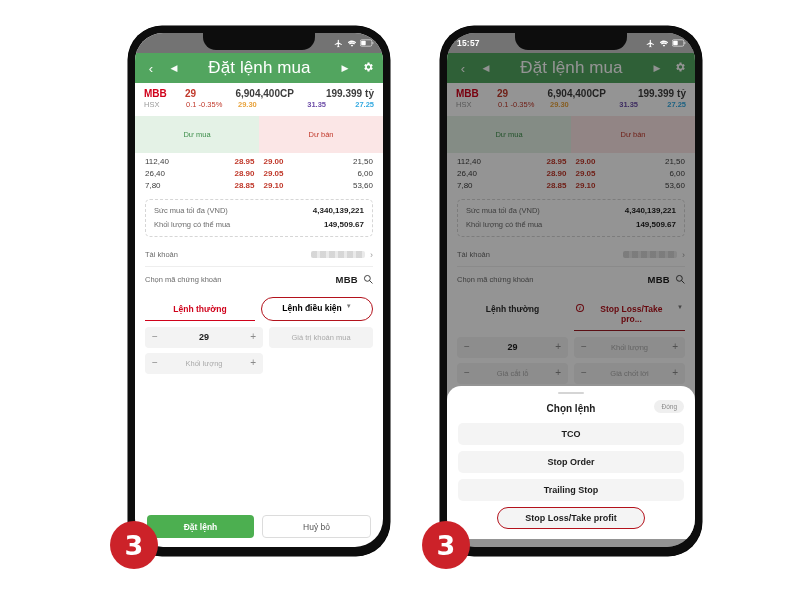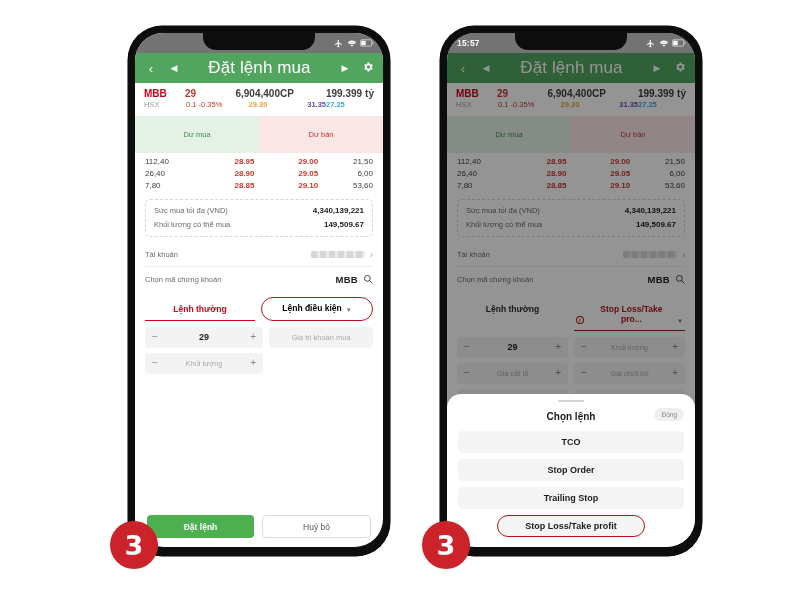--- a/index.html
+++ b/index.html
@@ -77,39 +77,39 @@
     background: #fff;
   }
   .q-row { display: flex; align-items: baseline; }
   .q-r1 { font-size: 10px; font-weight: bold; }
   .q-r2 { font-size: 7.5px; margin-top: 1px; }
   .q-sym { color: #d0021b; font-weight: bold; width: 42px; }
   .q-exch { color: #9b9b9b; width: 42px; font-weight: normal; }
   .q-price { color: #c0392b; width: 52px; font-weight: bold; }
   .q-chg { width: 52px; color: #c0392b; }
   .q-vol { flex: 1; color: #3c3c3c; font-weight: bold; text-align: left; }
-  .q-vol-s { flex: 1; color: #e8a33d; font-weight: bold; text-align: center; }
+  .q-vol-s { flex: 1; color: #e8a33d; font-weight: bold; text-align: left; }
   .q-val { width: 66px; text-align: right; color: #3c3c3c; font-weight: bold; }
   .q-mid { width: 48px; text-align: right; color: #6d4ea8; font-weight: bold; }
-  .q-last { width: 48px; color: #33a9e0; font-weight: bold; }
+  .q-last { width: 48px; text-align: right; color: #33a9e0; font-weight: bold; }
 
   
   .depth-head { display: flex; margin-top: 4px; }
   .depth-head div {
     flex: 1; text-align: center;
     font-size: 7.5px; padding: 14px 0;
   }
   .dh-buy { background: #e4f2e6; color: #3f8f4c; }
   .dh-sell { background: #fbe6e6; color: #c0392b; }
   .depth-rows { padding: 2px 10px 4px 10px; }
   .d-row { display: flex; font-size: 8px; padding: 1.6px 0; }
   .d-row .c { flex: 1; }
   .d-vol-l { text-align: left; color: #3c3c3c; }
   .d-prc-l { text-align: right; color: #c0392b; font-weight: bold; padding-right: 7px; }
-  .d-prc-r { text-align: right; color: #c0392b; font-weight: bold; padding-left: 2px; }
+  .d-prc-r { text-align: left; color: #c0392b; font-weight: bold; padding-left: 2px; }
   .d-vol-r { text-align: right; color: #3c3c3c; }
 
   
   .infocard {
     margin: 3px 10px 0 10px;
     border: 1px dashed #d6d6d6;
     border-radius: 5px;
     padding: 4px 8px;
   }
   .info-row {
@@ -144,21 +144,21 @@
   .tab {
     flex: 1; text-align: center;
     font-size: 8.5px; font-weight: bold;
     padding: 7px 2px 6px 2px;
     position: relative;
   }
   .tab-active { color: #d0021b; border-bottom: 1.6px solid #d0021b; }
   .tab-plain { color: #2b2b2b; }
   .tab-underline-red { border-bottom: 1.6px solid #9e1b23; }
   .tab-dd {
-    display: flex; align-items: flex-end; justify-content: center; gap: 4px;
+    display: flex; align-items: flex-start; justify-content: center; gap: 4px;
   }
   .caret { font-size: 6px; color: #777; }
   .tab-highlight {
     border: 1.6px solid #b3121c;
     border-radius: 16px;
     padding: 5px 2px 5px 2px;
   }
   .i-circle {
     display: inline-block;
     width: 8px; height: 8px; line-height: 7.5px;
@@ -215,21 +215,21 @@
     display: flex; align-items: center; justify-content: center;
   }
 
   
   .dim {
     position: absolute; inset: 0;
     background: rgba(0,0,0,0.42);
     z-index: 20;
   }
   .sheet {
-    position: absolute; left: 0; right: 0; bottom: 0;
+    position: absolute; left: 0; right: 0; bottom: 8px;
     background: #ffffff;
     border-radius: 14px 14px 0 0;
     z-index: 25;
     padding: 6px 11px 10px 11px;
   }
   .grabber {
     width: 26px; height: 2.5px; border-radius: 2px;
     background: #d5d5d5; margin: 0 auto 5px auto;
   }
   .sheet-head {

